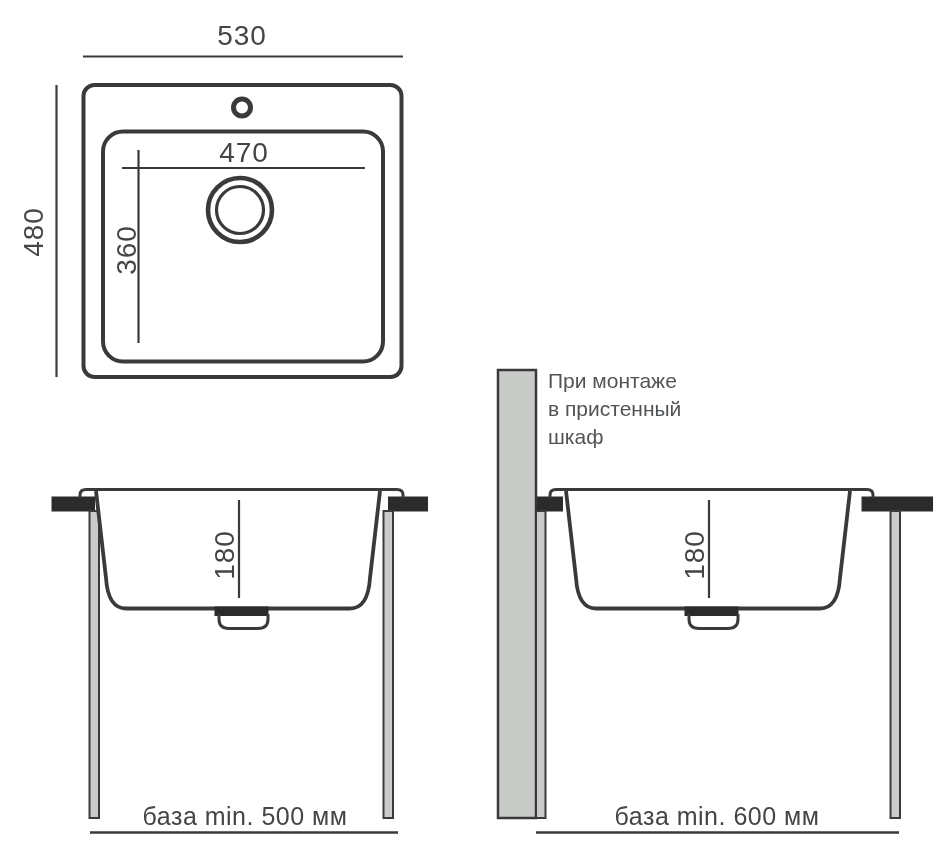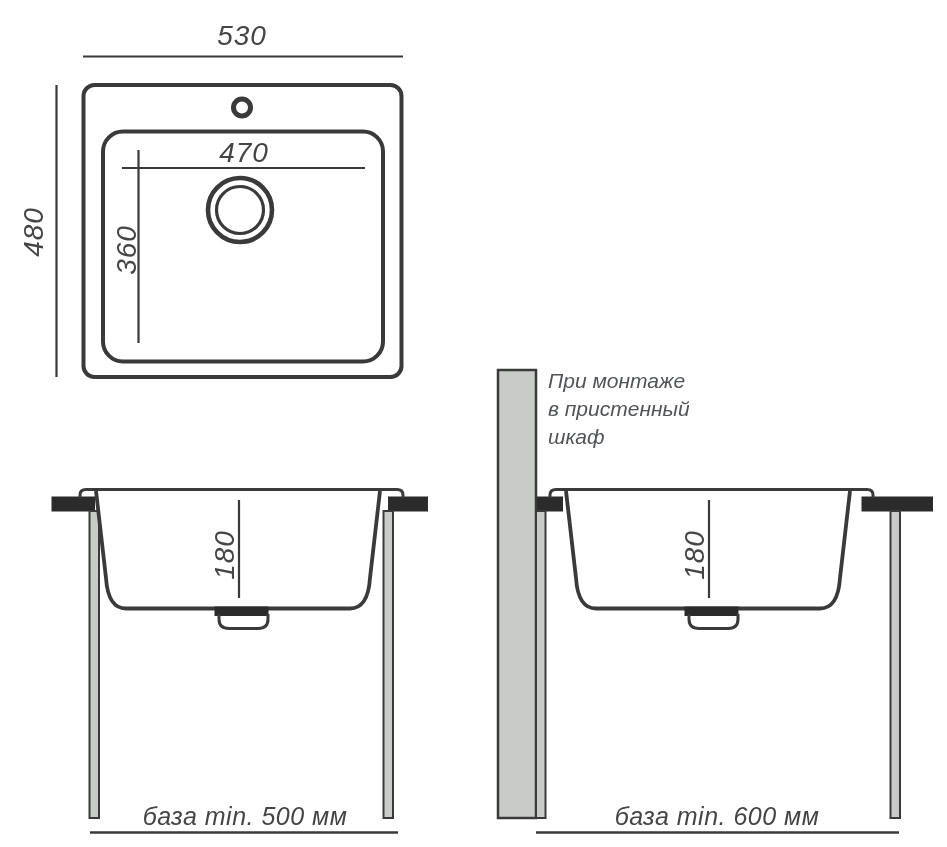--- a/index.html
+++ b/index.html
@@ -4,21 +4,21 @@
 <style>
   :root{
     --line:#3a3a3a;
     --text:#454545;
     --note-text:#515457;
     --fill-dark:#2b2b2b;
     --fill-gray:#c9cbc9;
     --background:#ffffff;
   }
   html,body{margin:0;padding:0;background:var(--background);}
-  .stage{width:768px;height:847px;position:relative;background:var(--background);font-style:italic;}
+  .stage{width:768px;height:847px;position:relative;background:var(--background);}
   svg{display:block;}
   svg text{
     font-family:"Liberation Sans","DejaVu Sans",sans-serif;
     fill:var(--text);
   }
   .dim-text{font-size:28px;letter-spacing:1px;}
   .label-text{font-size:25px;letter-spacing:.5px;}
   .note-text{font-size:21px;fill:var(--note-text);}
   .ln{stroke:var(--line);stroke-width:2.2;fill:none;}
   .base-ln{stroke:var(--line);stroke-width:2.6;fill:none;}

